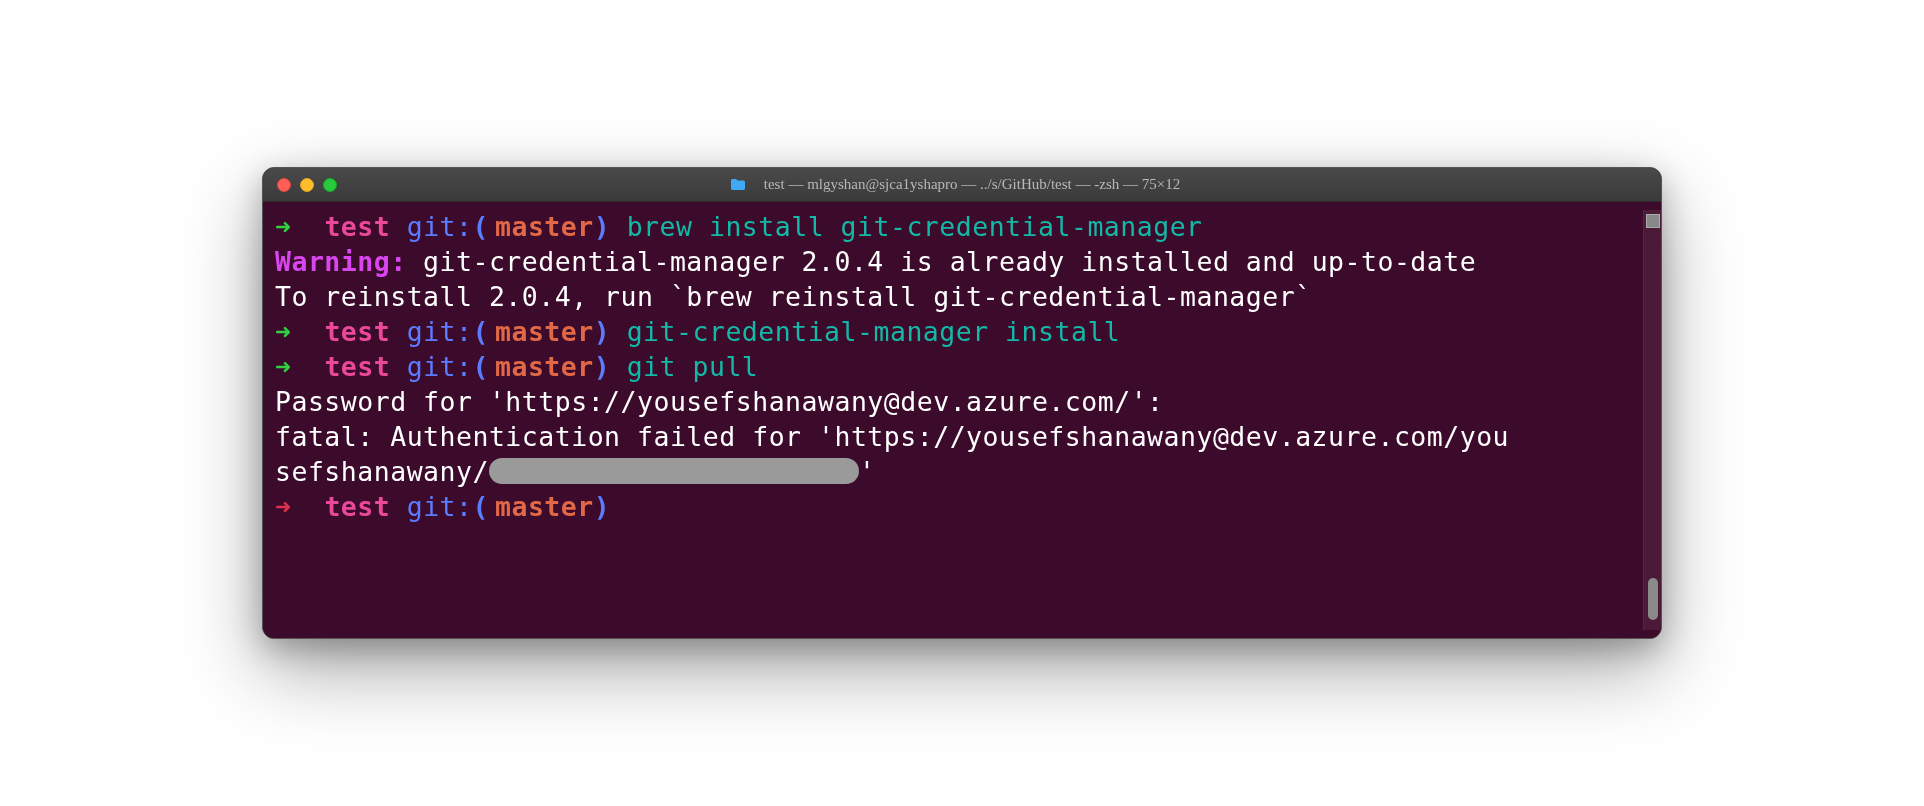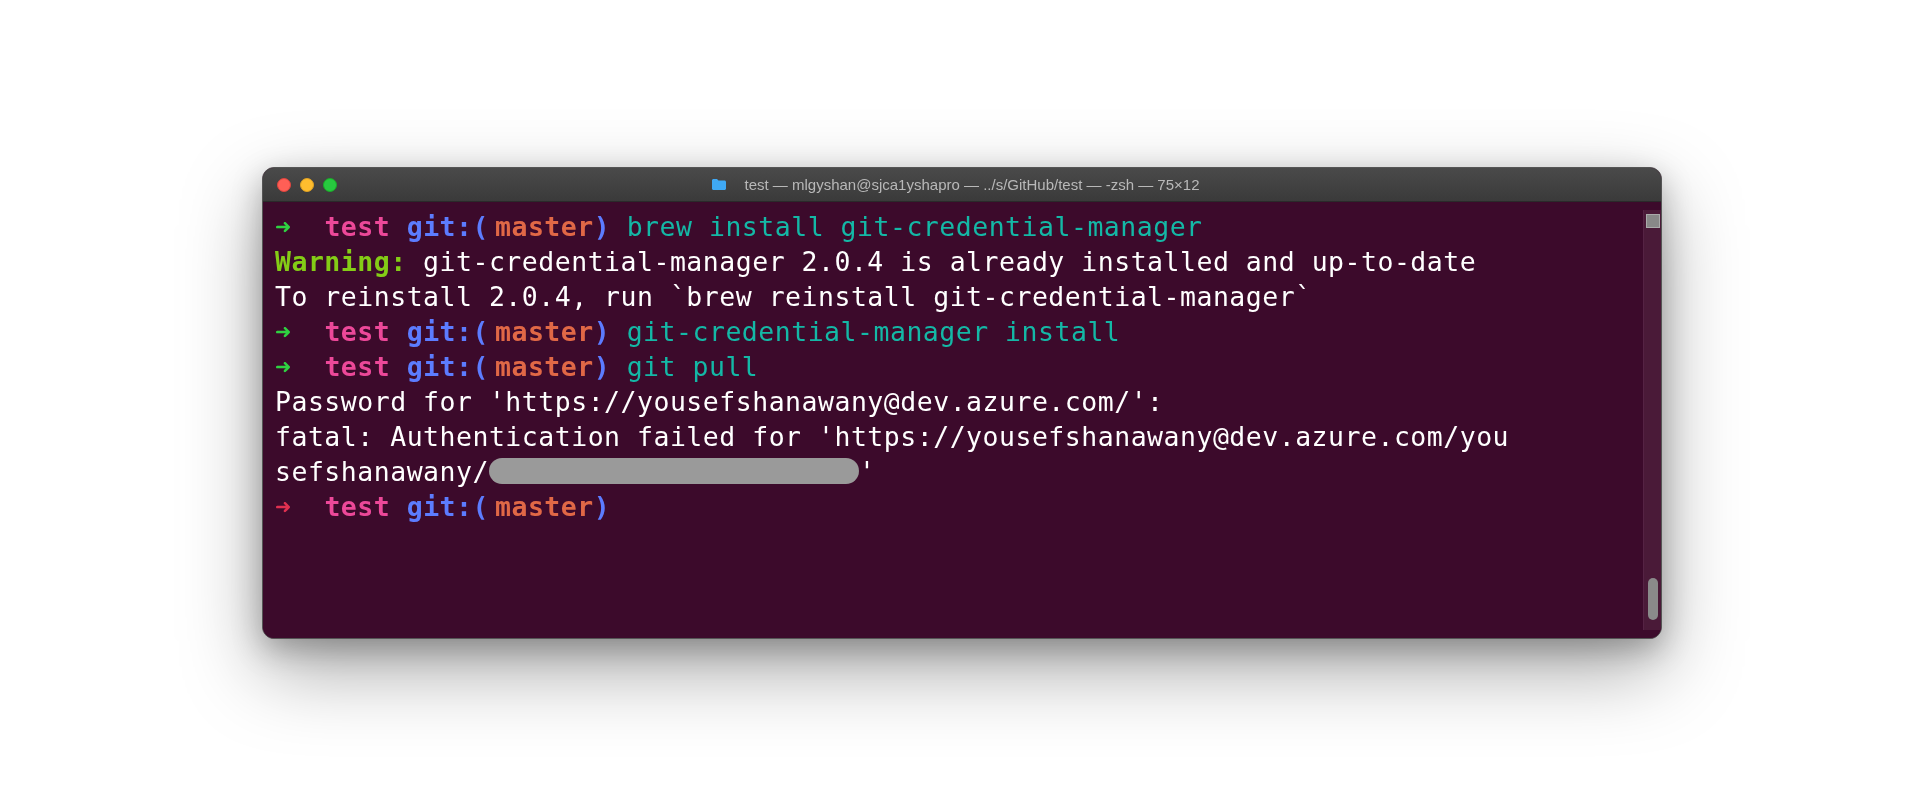--- a/index.html
+++ b/index.html
@@ -54,21 +54,21 @@
 
     .title-wrap {
       position: absolute;
       left: 0; right: 14px;
       display: flex;
       justify-content: center;
       align-items: center;
       pointer-events: none;
       gap: 18px;
       color: #b8b8b8;
-      font-family: Liberation Sans, sans-serif;
+      font-family: Liberation Serif, serif;
       font-size: 15px;
     }
 
     .folder-icon {
       width: 16px;
       height: 13px;
       display: inline-block;
     }
     .folder-icon svg { display: block; }
 
@@ -113,25 +113,25 @@
       bottom: 10px;
       width: 10px;
       height: 42px;
       background: #8a8a8a;
       border-radius: 5px;
     }
 
     .arrow-green { color: #2fd141; font-weight: bold; }
     .arrow-red   { color: #e03050; font-weight: bold; }
     .dir         { color: #ec4899; font-weight: bold; }
-    .git         { color: #5c7cff; font-weight: bold; }
+    .git         { color: #5c7cff; font-weight: normal; }
     .paren       { color: #5c7cff; font-weight: bold; }
     .branch      { color: #e06846; font-weight: bold; margin-left: 6px; }
     .cmd         { color: #14b8a6; }
-    .warn        { color: #84cc16; font-weight: bold; }
+    .warn        { color: #d946ef; font-weight: bold; }
     .plain       { color: #ffffff; }
 
     .redacted {
       display: inline-block;
       width: 370px;
       height: 26px;
       background: #9a9a9a;
       border-radius: 14px;
       vertical-align: middle;
       position: relative;

